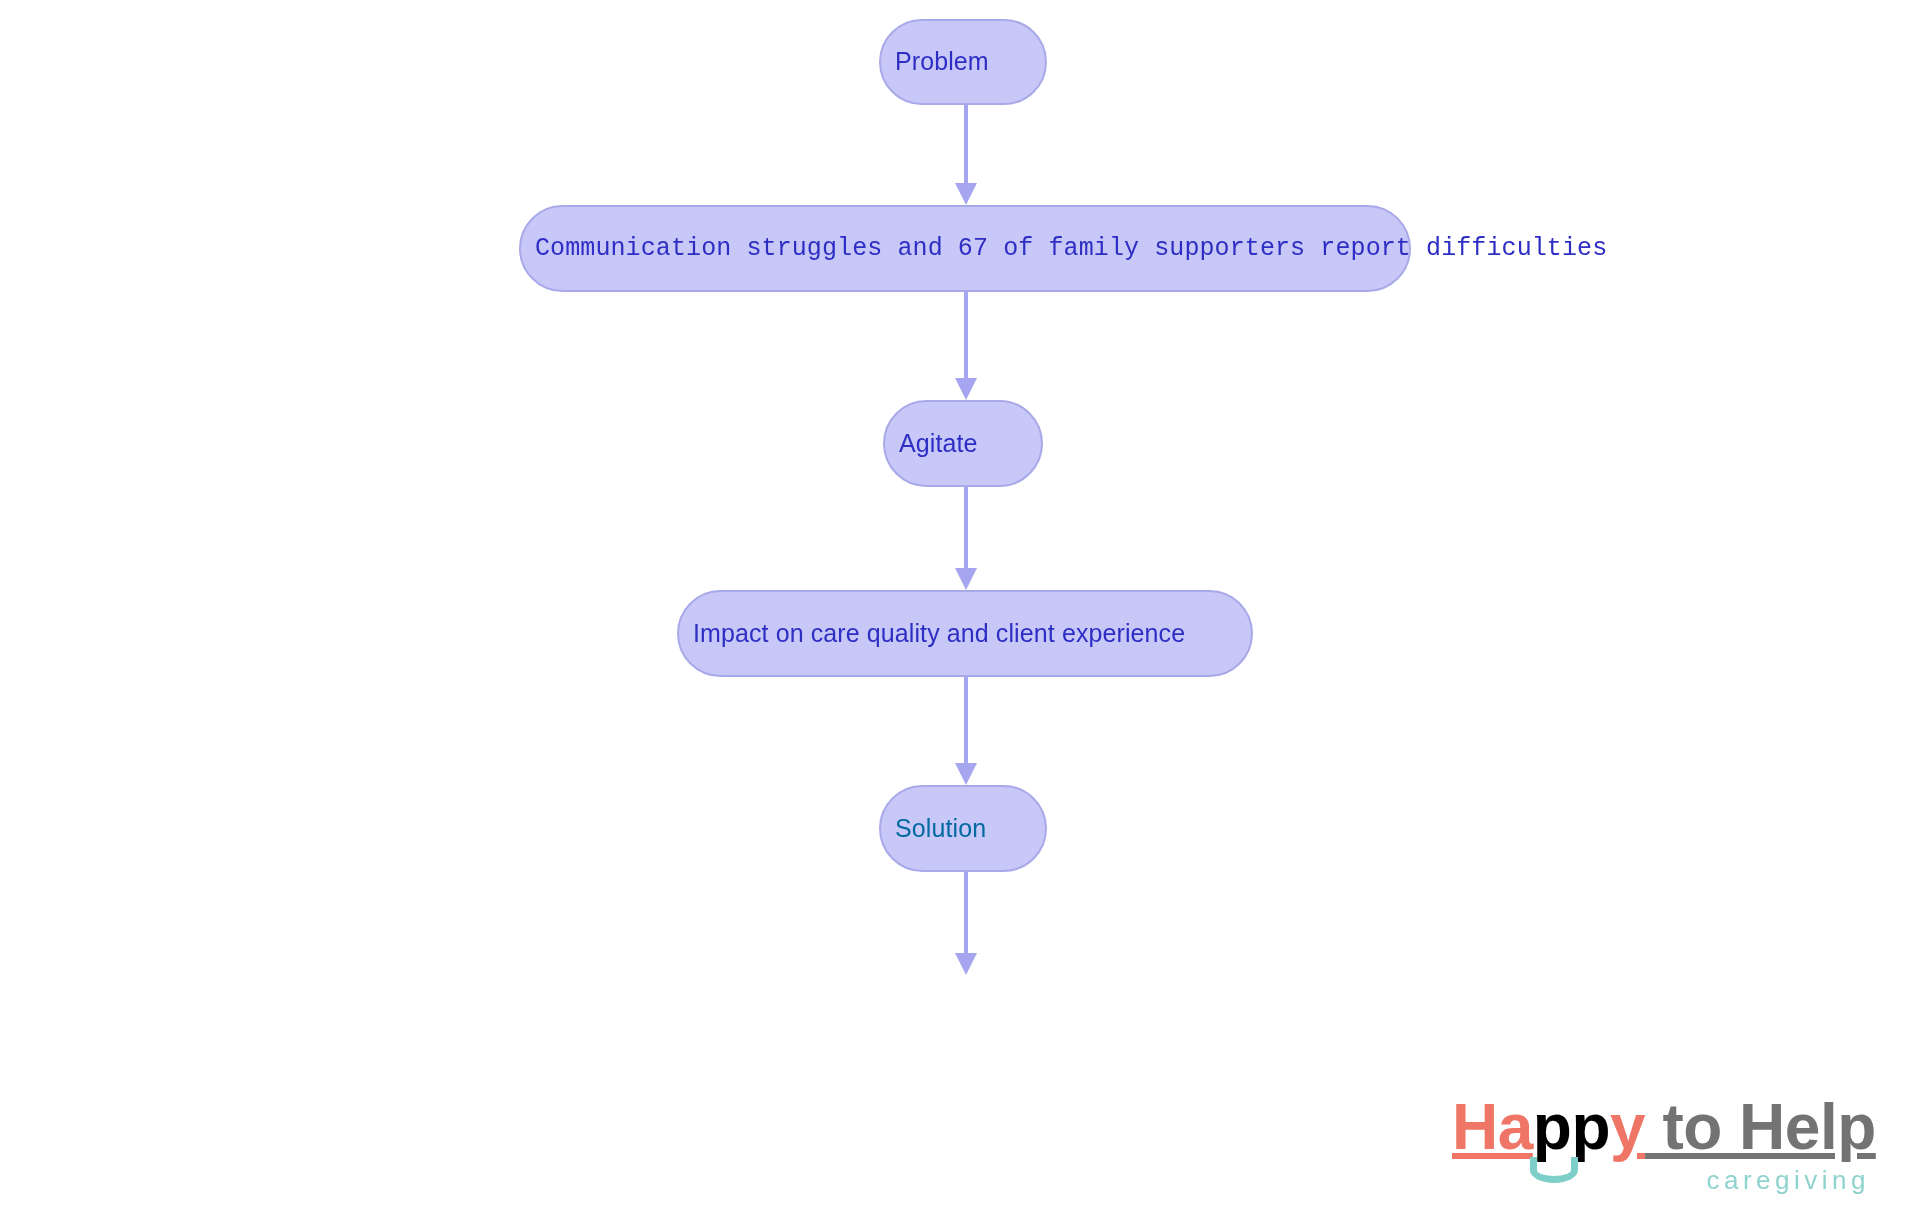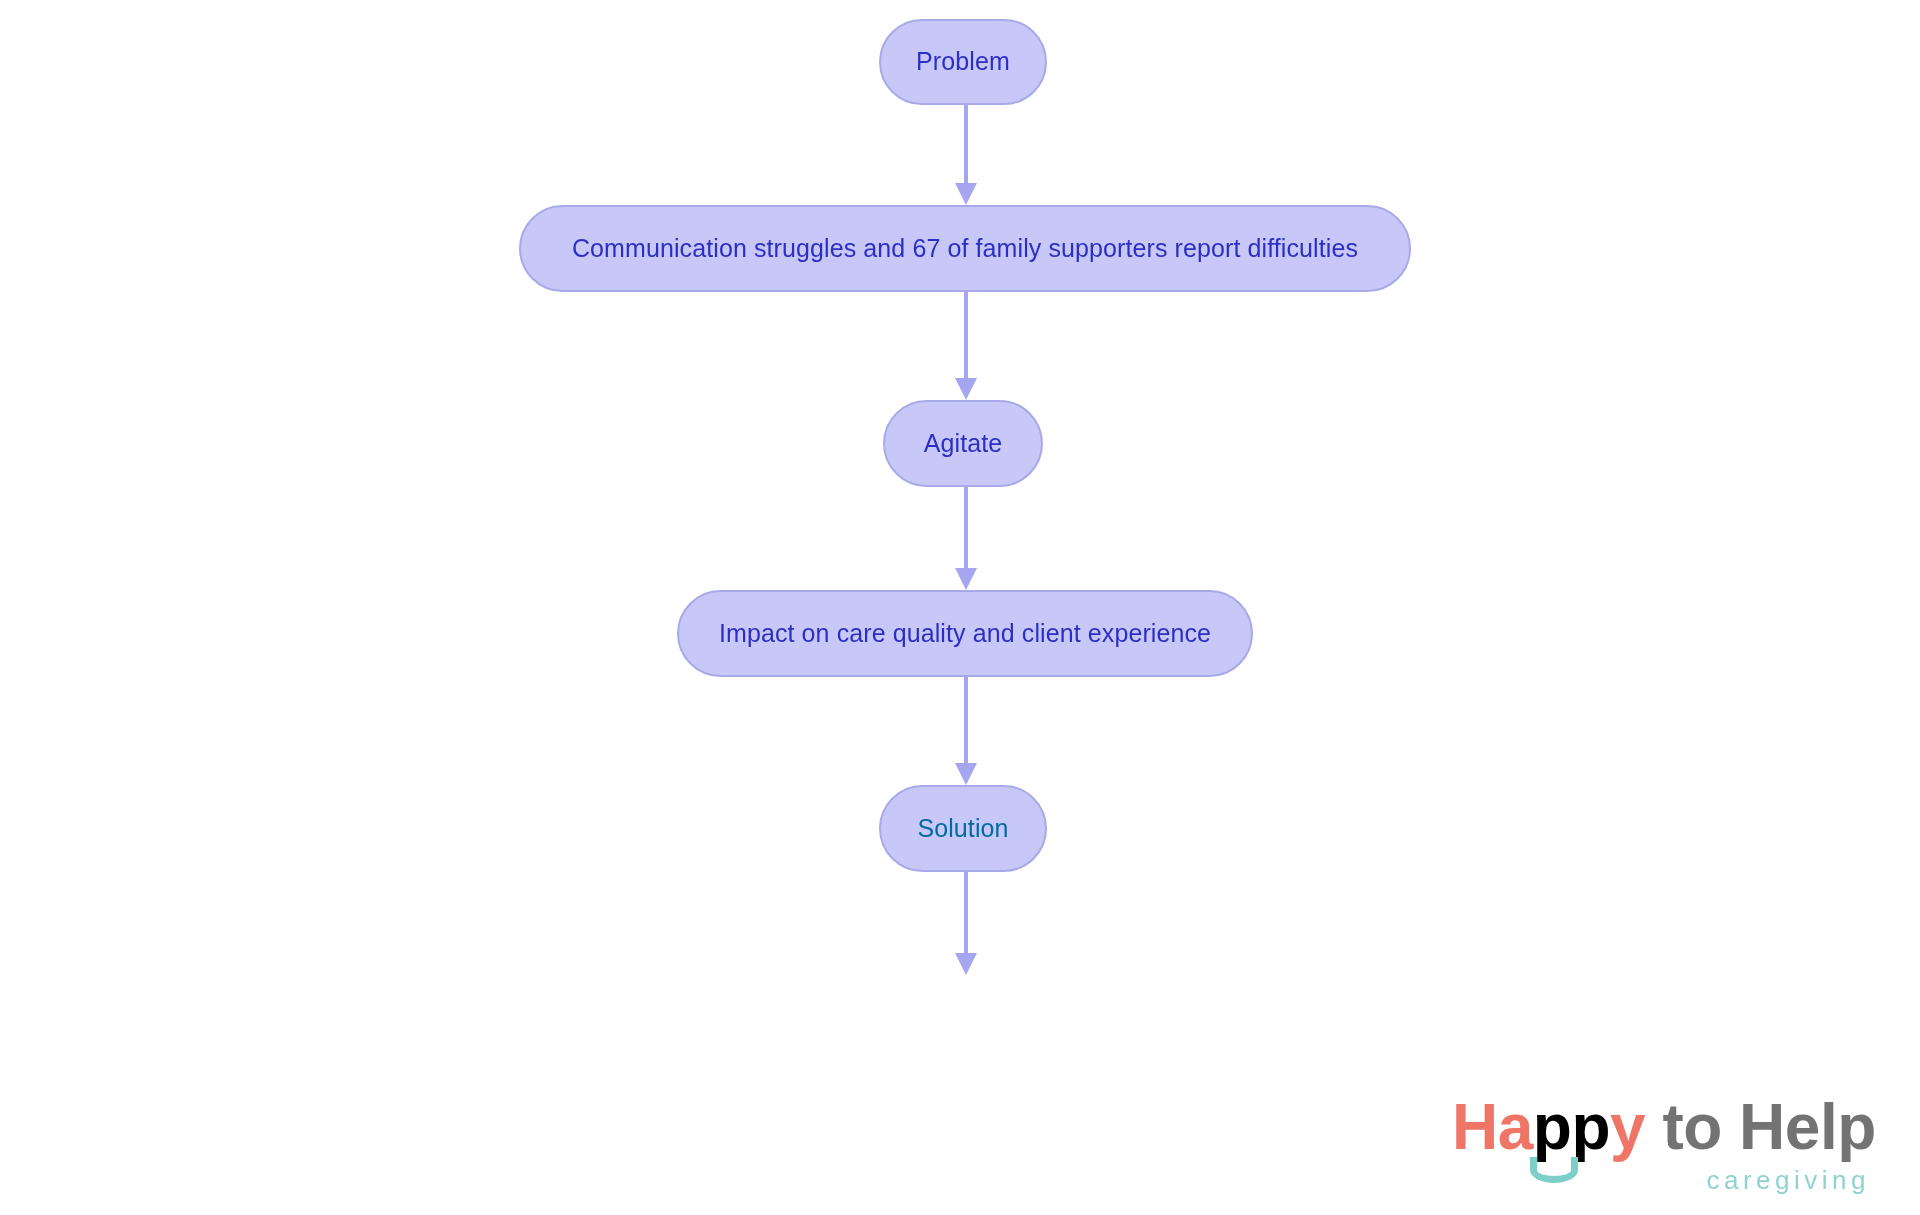--- a/index.html
+++ b/index.html
@@ -23,21 +23,21 @@
     width: 1920px;
     height: 1215px;
   }
 
   
   .node {
     position: absolute;
     box-sizing: border-box;
     display: flex;
     align-items: center;
-    justify-content: center;
+    justify-content: flex-start;
     background: #c7c8f8;
     border: 2px solid #a8a9e8;
     border-radius: 999px;
     color: #2e2ec4;
     text-align: center;
     line-height: 1.25;
     white-space: nowrap;
     z-index: 3;
   }
   .node.stage {
@@ -90,21 +90,21 @@
   .logo-wordmark {
     position: absolute;
     left: 0;
     top: 0;
     font-size: 64px;
     font-weight: bold;
     letter-spacing: -0.5px;
     white-space: nowrap;
     line-height: 1;
   }
-  .logo-coral { color: #ef7566; }
+  .logo-coral { color: #ef7566; text-decoration: underline; }
   .logo-teal  { color: #7ecfca; }
   .logo-smile {
     position: absolute;
     left: 78px;
     top: 62px;
     width: 48px;
     height: 26px;
     border: 7px solid #7ecfca;
     border-top: none;
     border-bottom-left-radius: 48px 26px;
@@ -148,21 +148,21 @@
 
   <div class="connector" style="left:955px; top:872px; width:22px; height:103px;">
     <div class="stem" style="height: 81px; background: rgb(165, 166, 239);"></div>
     <div class="head" style="border-top-color: rgb(165, 166, 239);"></div>
   </div>
 
   <div class="node stage" style="left: 879px; top: 19px; width: 168px; height: 86px; background: rgb(199, 200, 248); border-color: rgb(168, 169, 232); color: rgb(46, 46, 196);">
     <span class="node-label">Problem</span>
   </div>
 
-  <div class="node detail" style="left: 519px; top: 205px; width: 892px; height: 87px; background: rgb(199, 200, 248); border-color: rgb(168, 169, 232); color: rgb(46, 46, 196);">
+  <div class="node detail" style="left: 519px; top: 205px; width: 892px; height: 87px; background: rgb(199, 200, 248); border-color: rgb(168, 169, 232); color: rgb(46, 46, 196); font-family: Liberation Mono, monospace;">
     <span class="node-label">Communication struggles and 67 of family supporters report difficulties</span>
   </div>
 
   <div class="node detail" style="left: 677px; top: 590px; width: 576px; height: 87px; background: rgb(199, 200, 248); border-color: rgb(168, 169, 232); color: rgb(46, 46, 196);">
     <span class="node-label">Impact on care quality and client experience</span>
   </div>
 
   <div class="node stage" style="left: 883px; top: 400px; width: 160px; height: 87px; background: rgb(199, 200, 248); border-color: rgb(168, 169, 232); color: rgb(46, 46, 196);">
     <span class="node-label">Agitate</span>
   </div>

